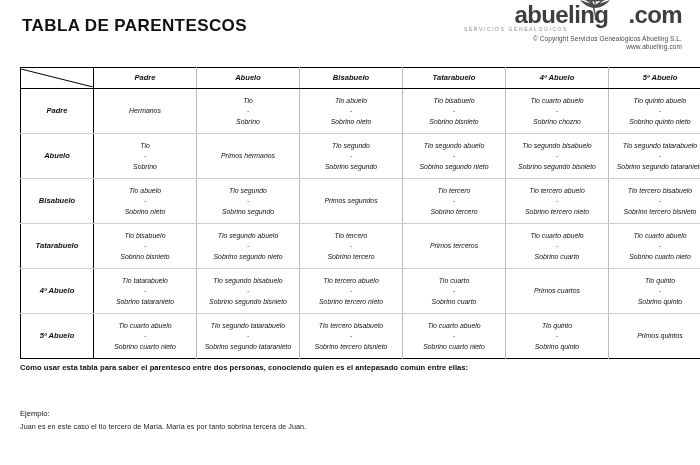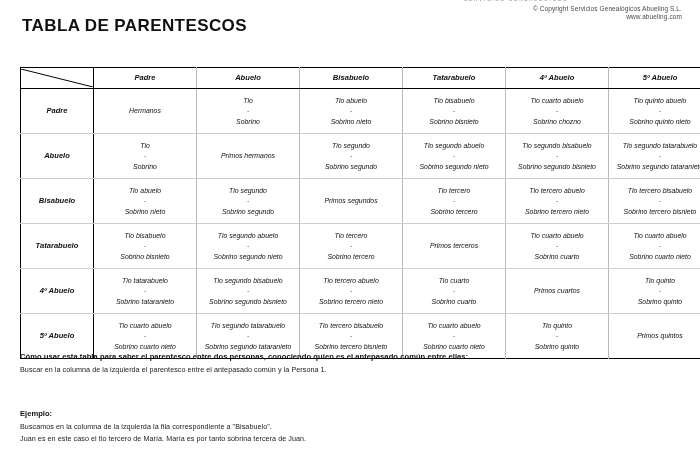--- a/index.html
+++ b/index.html
@@ -159,21 +159,21 @@
   .diag-svg {
     display: block;
     width: 100%;
     height: 18px;
   }
 
   
   .notes {
     position: absolute;
     left: 20px;
-    top: 352px;
+    top: 363px;
     width: 665px;
   }
   .notes .lead {
     font-size: 7.6px;
     font-weight: bold;
     color: #111111;
     margin-bottom: 3px;
     letter-spacing: 0.05px;
   }
   .notes .line {
@@ -183,38 +183,52 @@
     letter-spacing: 0.05px;
   }
   .example {
     position: absolute;
     left: 20px;
     top: 409px;
     width: 665px;
   }
   .example .lead {
     font-size: 7.6px;
-    font-weight: bold;
+    font-weight: normal;
     color: #111111;
     margin-bottom: 3px;
   }
   .example .line {
     font-size: 7.2px;
     color: #1a1a1a;
     line-height: 11.5px;
     letter-spacing: 0.05px;
   }
 </style>
 </head>
 <body>
 
 <div class="header">
   <div class="page-title">TABLA DE PARENTESCOS</div>
 
   <div class="logo-block">
+    <div class="logo-mark">
+      <svg class="logo-tree" viewBox="0 0 54 26" aria-hidden="true">
+        <g fill="#4a4a4a">
+          <path d="M27 24 C27 16 24 10 22 4 L24 4 C26 10 28 16 28 24 Z"></path>
+          <path d="M27 12 C22 12 16 9 12 4 C18 6 23 8 27 10 Z"></path>
+          <path d="M27 12 C32 12 38 9 42 4 C36 6 31 8 27 10 Z"></path>
+          <path d="M27 11 C24 10 20 7 17 2 C21 5 24 7 27 9 Z"></path>
+          <path d="M27 11 C30 10 34 7 37 2 C33 5 30 7 27 9 Z"></path>
+          <path d="M27 10 C26 7 26 4 26.5 1 L27.5 1 C28 4 28 7 27 10 Z"></path>
+          <ellipse cx="27" cy="3" rx="11" ry="2.6"></ellipse>
+        </g>
+      </svg>
+      <span class="logo-word"><span>abueling</span><span class="dot-com">.com</span></span>
+    </div>
     <div class="logo-sub">SERVICIOS GENEALOGICOS</div>
     <div class="logo-copy">© Copyright Servicios Genealógicos Abueling S.L.</div>
     <div class="logo-url">www.abueling.com</div>
   </div>
 </div>
 
 <div class="table-wrap">
   <table class="parentescos">
     <thead>
       <tr>
@@ -477,20 +491,18 @@
           <td class="col-cell">
             <div class="cell-single">Primos quintos</div>
           </td>
         </tr>
       </tbody>
   </table>
 </div>
 
 <div class="notes">
   <div class="lead">Cómo usar esta tabla para saber el parentesco entre dos personas, conociendo quien es el antepasado común entre ellas:</div>
-  <div class="line">Buscar en la columna de la izquierda el parentesco entre el antepasado común y la Persona 1.</div>
 </div>
 
 <div class="example">
   <div class="lead">Ejemplo:</div>
-  <div class="line">Buscamos en la columna de la izquierda la fila correspondiente a "Bisabuelo".</div>
   <div class="line">Juan es en este caso el tio tercero de María. María es por tanto sobrina tercera de Juan.</div>
 </div>
 
 </body></html>

